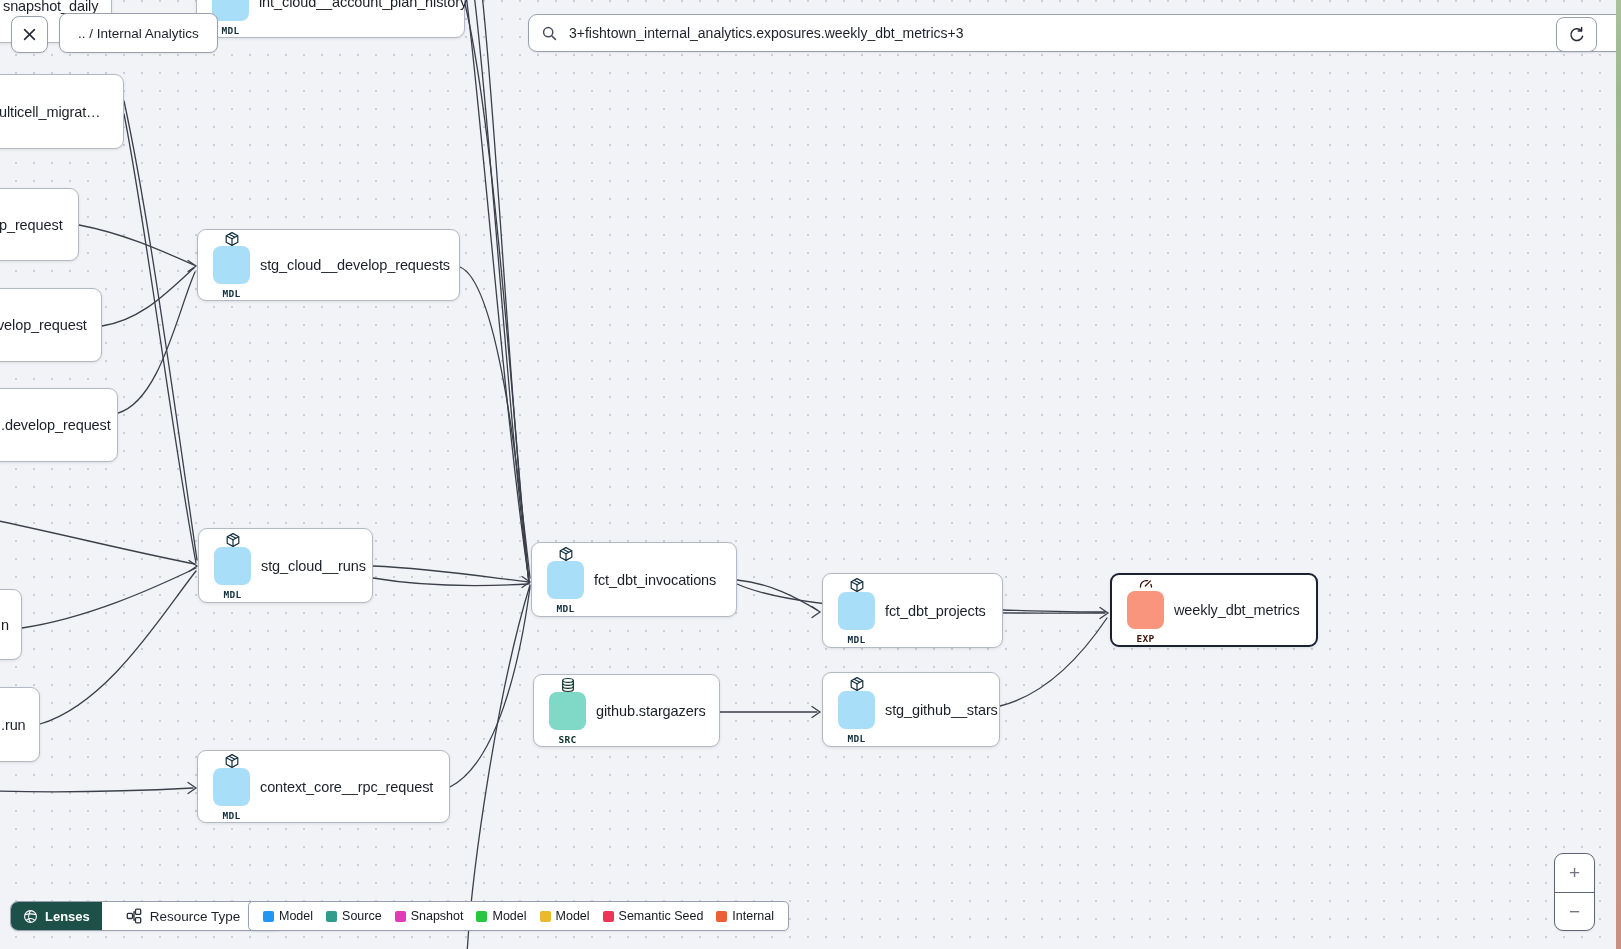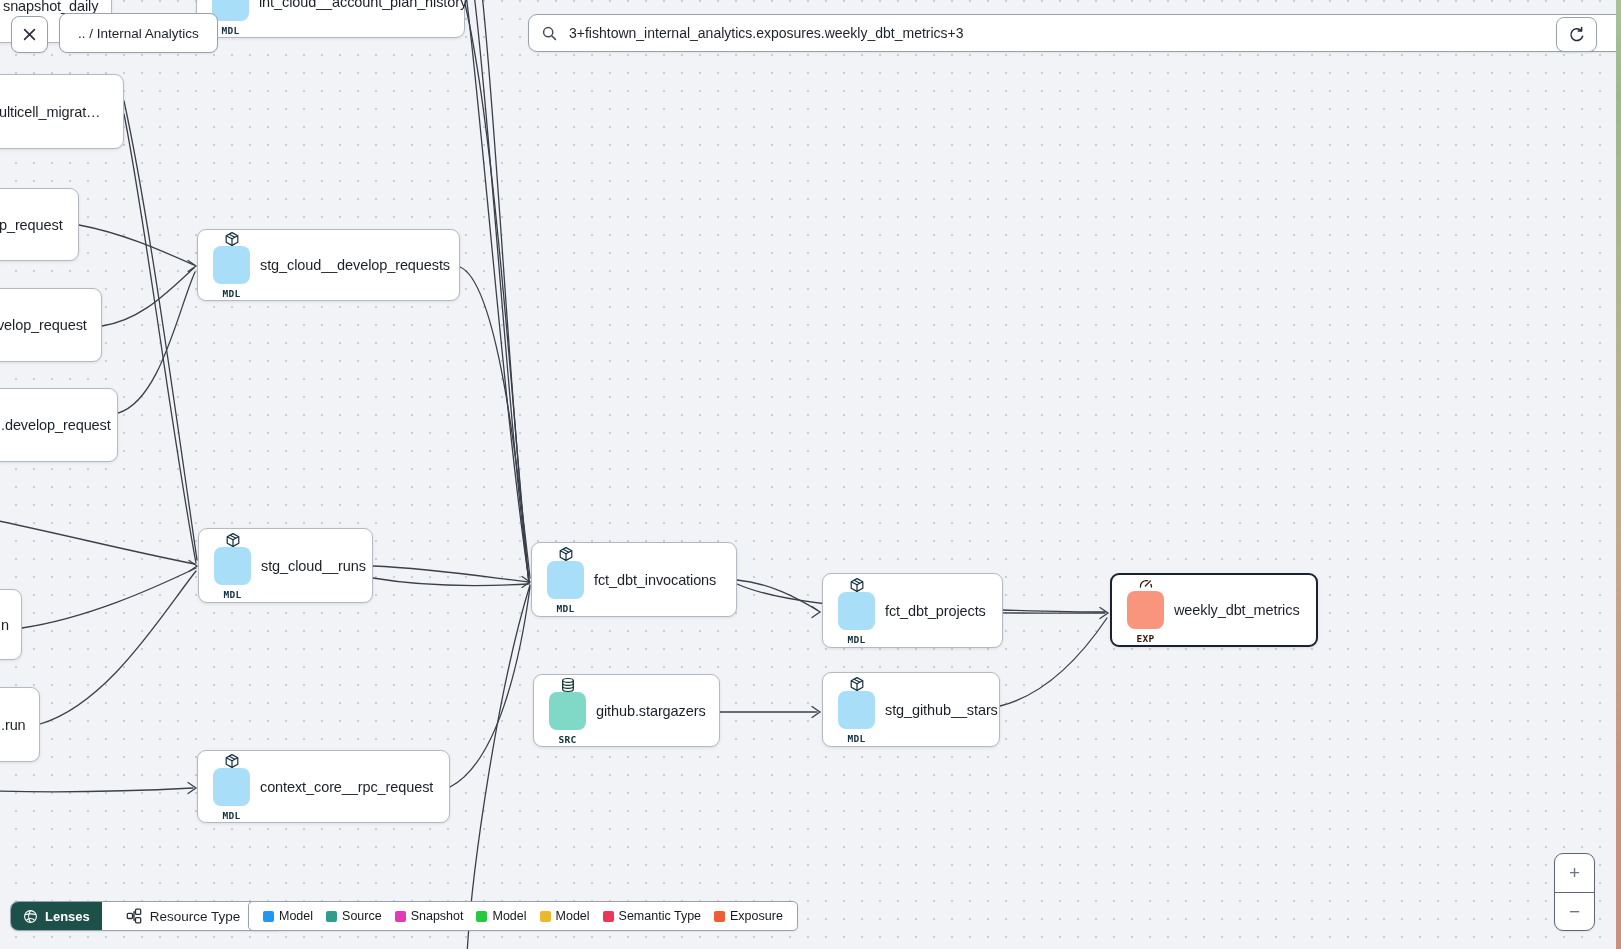--- a/index.html
+++ b/index.html
@@ -334,25 +334,25 @@
     <span class="legend-item">
       <span class="swatch" style="background: rgb(39, 200, 64);"></span>
       <span>Model</span>
     </span>
     <span class="legend-item">
       <span class="swatch" style="background: rgb(234, 185, 45);"></span>
       <span>Model</span>
     </span>
     <span class="legend-item">
       <span class="swatch" style="background: rgb(236, 54, 88);"></span>
-      <span>Semantic Type</span>
+      <span>Semantic Seed</span>
     </span>
     <span class="legend-item">
       <span class="swatch" style="background: rgb(239, 93, 52);"></span>
-      <span>Exposure</span>
+      <span>Internal</span>
     </span>
   </div>
 
 <div class="chrome" id="zoom-ctl">
   <div class="zoom-cell">+</div>
   <div class="zoom-divider"></div>
   <div class="zoom-cell">−</div>
 </div>
 
 <div id="edge-strip"></div>

